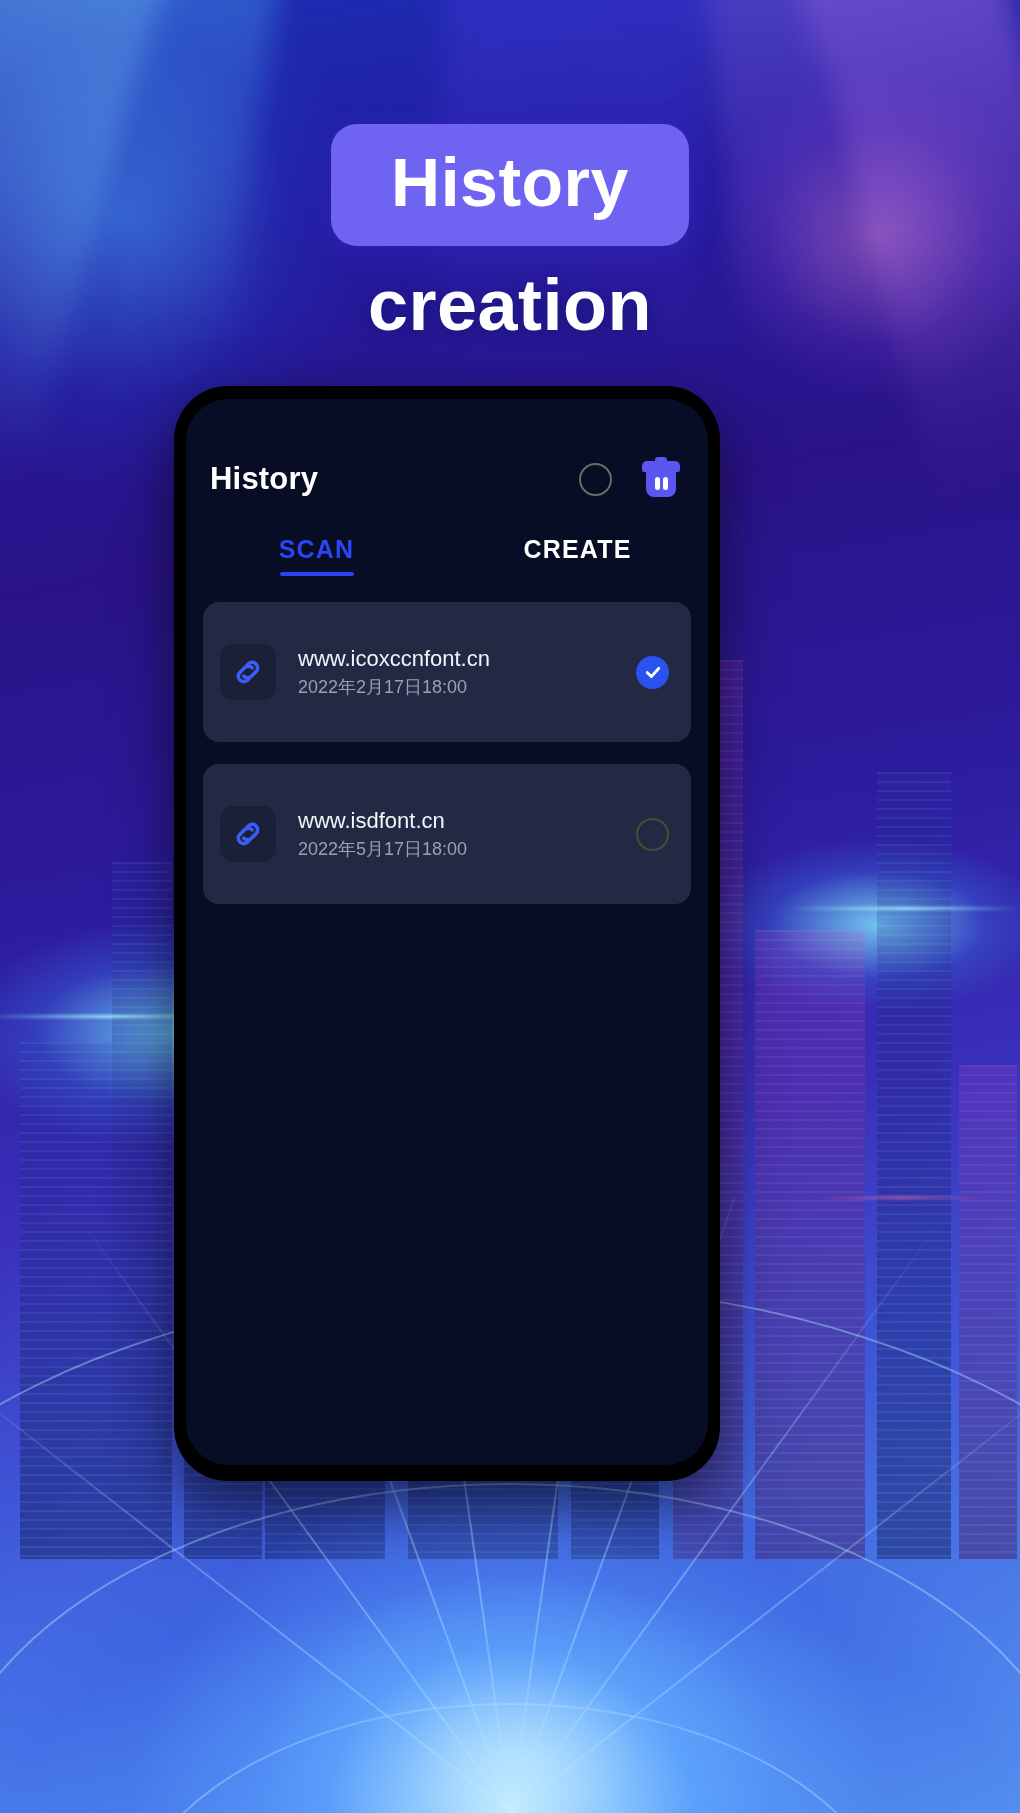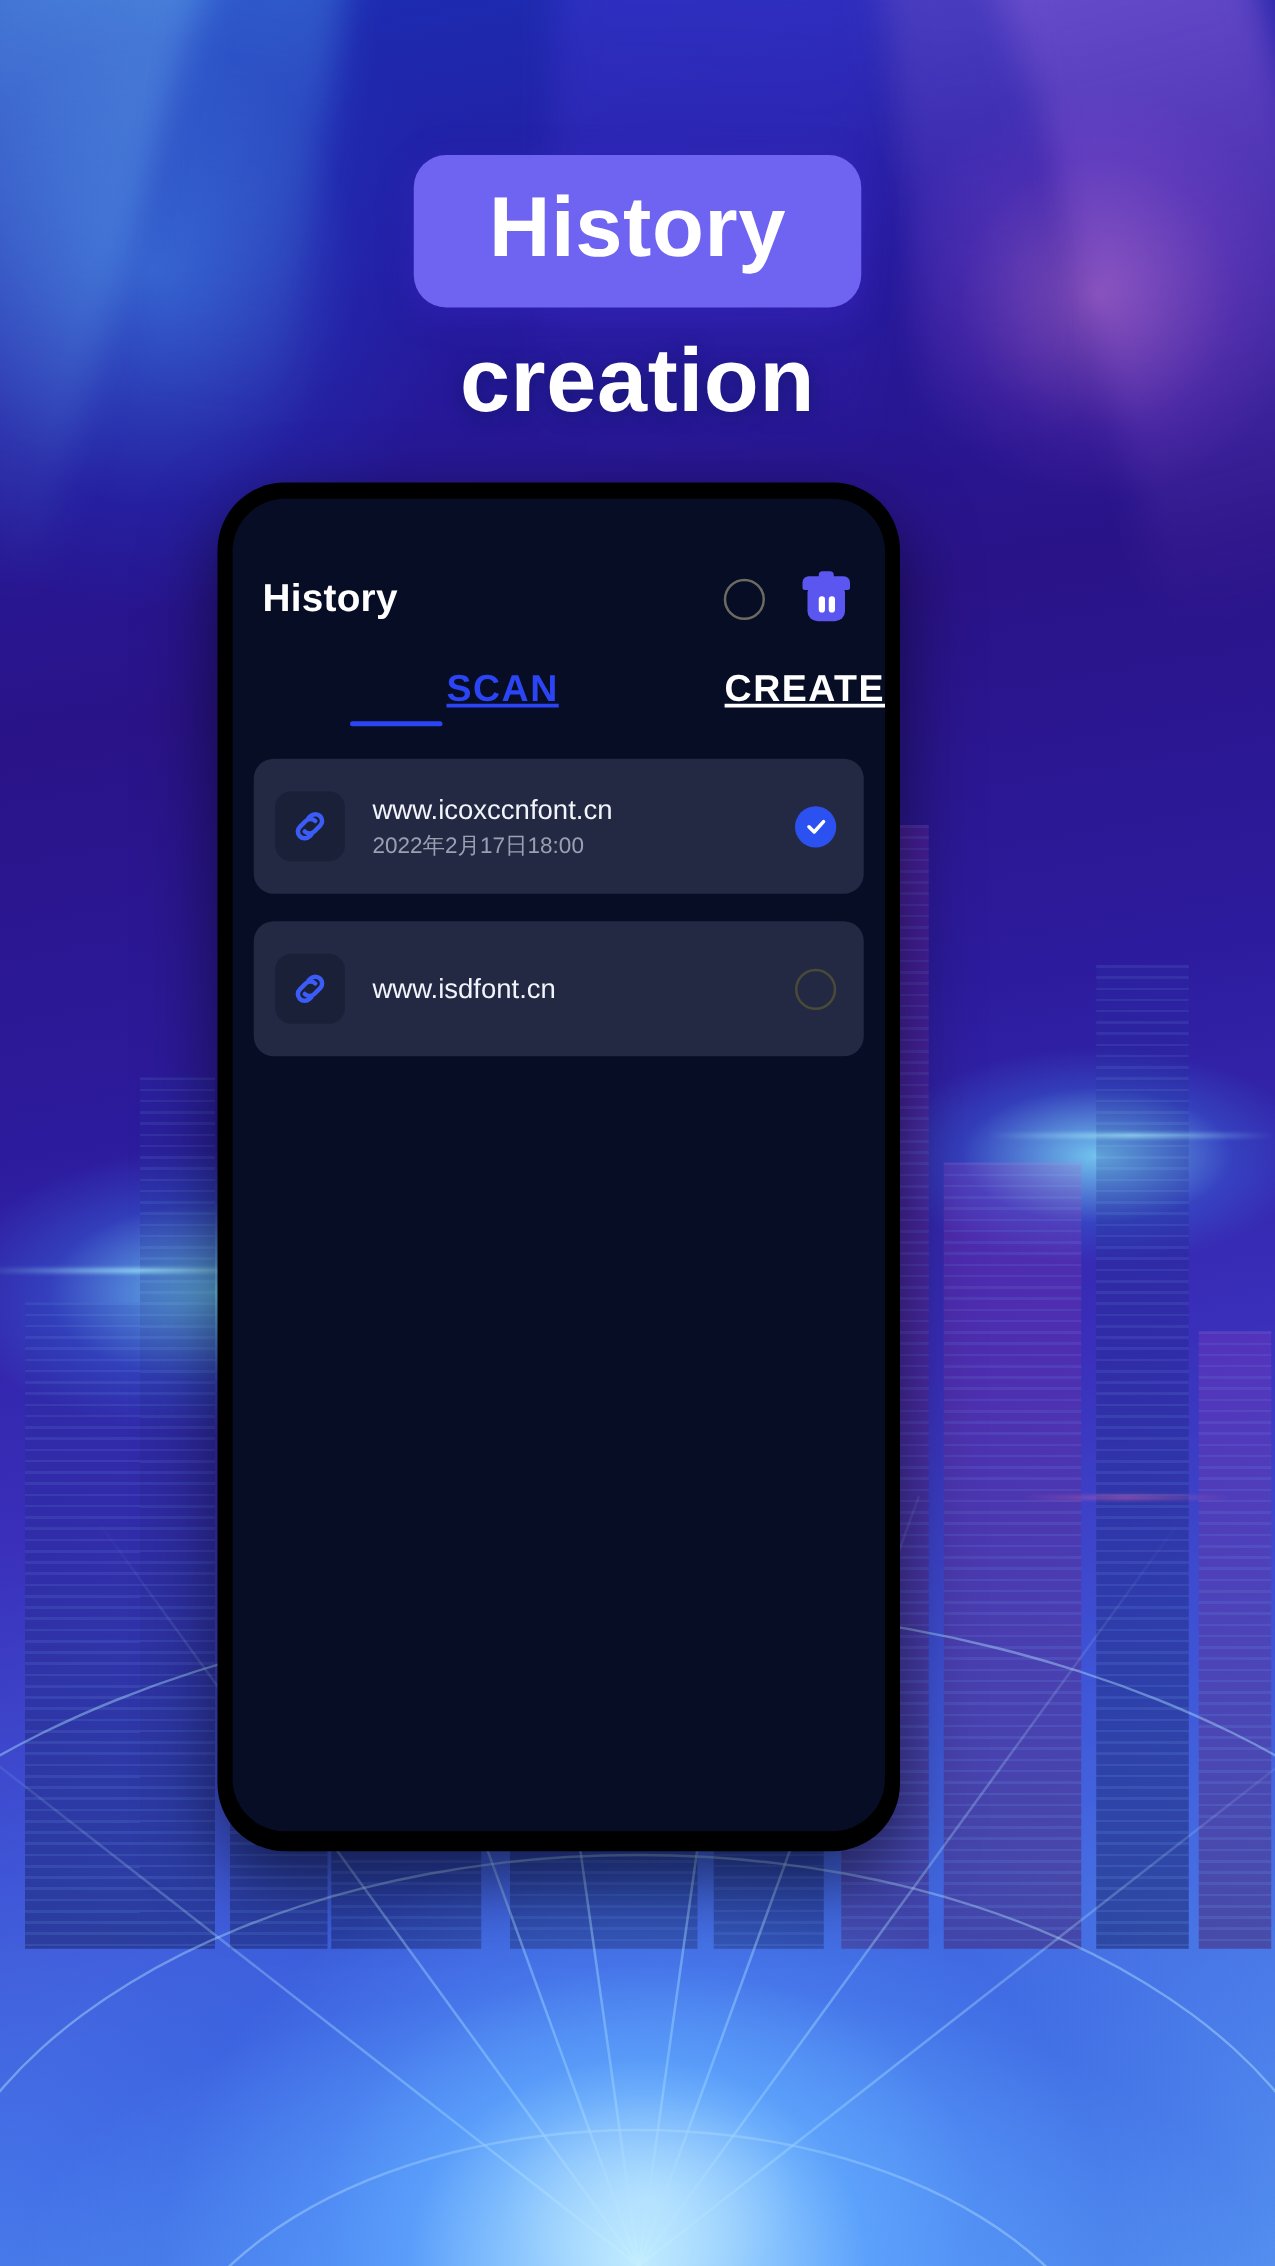--- a/index.html
+++ b/index.html
@@ -140,36 +140,36 @@
   .trash .bar {
     position:absolute; top:7px; width:5px; height:13px;
     background:#fff; border-radius:3px;
   }
   .trash .bar.b1 { left:9px; }
   .trash .bar.b2 { left:17px; }
 
   
   .tabs { display:flex; padding:38px 0 0 0; }
   .tab {
-    flex:1; text-align:right;
-    font-size:30px; font-weight:700; letter-spacing:1.2px;
-    color:#fff; position:relative; padding-bottom:12px;text-decoration:underline;
+    flex:1; text-align:center;
+    font-size:25px; font-weight:700; letter-spacing:1.2px;
+    color:#fff; position:relative; padding-bottom:12px;
   }
   .tab.active { color:#2b45f5; }
   .tab.active::after {
     content:""; position:absolute; left:50%; transform:translateX(-50%);
     bottom:0; width:74px; height:4px; background:#2b45f5; border-radius:3px;
   }
 
   
   .list { padding:26px 17px 0; display:flex; flex-direction:column; gap:22px; }
   .item {
     background:#242943;
     border-radius:16px;
-    height:108px;
+    height:140px;
     display:flex; align-items:center;
     padding:0 22px 0 17px;
   }
   .item-icon {
     width:56px; height:56px; border-radius:13px;
     background:#1b2039;
     display:flex; align-items:center; justify-content:center;
     flex:0 0 auto;
   }
   .item-text { flex:1; margin-left:22px; min-width:0; }
@@ -279,19 +279,20 @@
 
       <div class="item">
         <div class="item-icon">
           <svg width="36" height="36" viewBox="0 0 24 24" fill="none" stroke="#3b5cf6" stroke-width="2.4" stroke-linecap="round">
             <path d="M9.2 14.8a3.6 3.6 0 0 0 5.1 0l3.1-3.1a3.6 3.6 0 0 0-5.1-5.1l-1.1 1.1"></path>
             <path d="M14.8 9.2a3.6 3.6 0 0 0-5.1 0l-3.1 3.1a3.6 3.6 0 0 0 5.1 5.1l1.1-1.1"></path>
           </svg>
         </div>
         <div class="item-text">
           <div class="item-title">www.isdfont.cn</div>
+          <div class="item-sub">2022年5月17日18:00</div>
         </div>
         <div class="radio"></div>
       </div>
 
     </div>
   </div>
 </div>
 
 </body></html>

